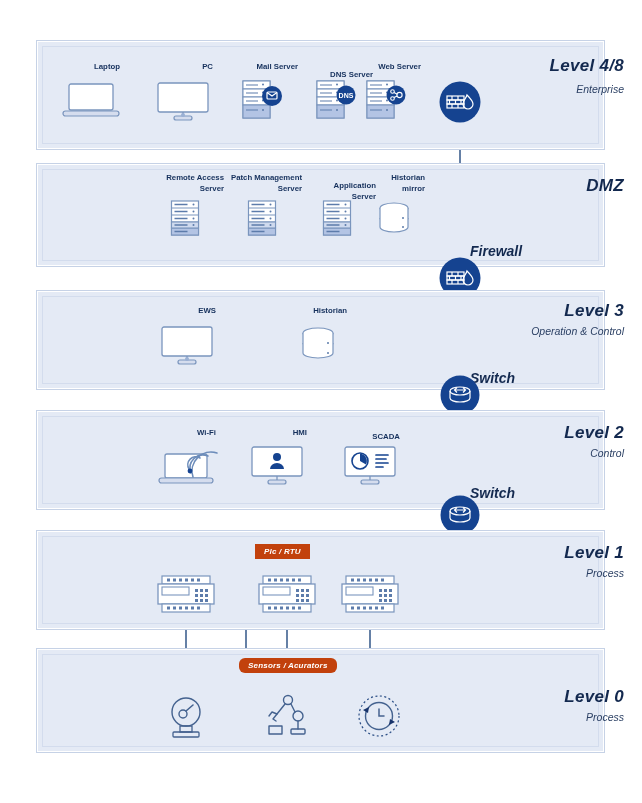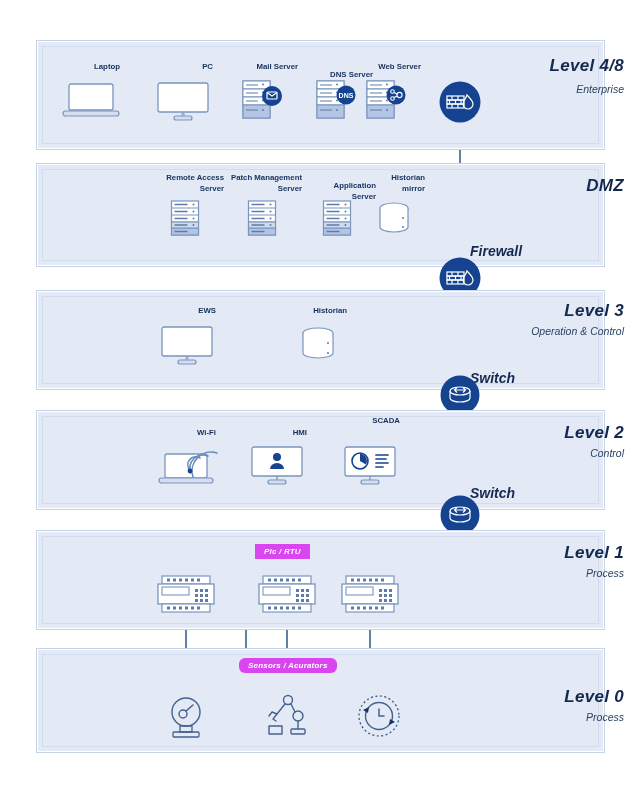--- a/index.html
+++ b/index.html
@@ -42,21 +42,21 @@
   }
 
   
   #wires{position:absolute;left:0;top:0;width:642px;height:803px;pointer-events:none;}
 
   
   .dev{position:absolute;}
   .node-badge{position:absolute;}
 
   .bus-tag{
-    position:absolute;background:#d946ef;color:#ffffff;
+    position:absolute;background:#c2410c;color:#ffffff;
     font-size:8px;font-weight:bold;font-style:italic;
     padding:3px 9px 3px 9px;text-align:center;white-space:nowrap;
     letter-spacing:.2px;
   }
 </style>
 </head>
 <body>
 
 <div id="stage">
 
@@ -327,21 +327,21 @@
 
   <div class="zone" style="top:410px;height:100px;">
     <div class="zone-inner"></div>
   </div>
   <div class="zone-title" style="top:423px;">Level 2</div>
   <div class="zone-sub" style="top:447px;">Control</div>
   <div class="link-label" style="left:470px;top:485px;">Switch</div>
 
   <div class="dev-label" style="left:156px;top:428px;width:60px;">Wi-Fi</div>
   <div class="dev-label" style="left:247px;top:428px;width:60px;">HMI</div>
-  <div class="dev-label" style="left:340px;top:416px;width:60px;">SCADA</div>
+  <div class="dev-label" style="left:340px;top:432px;width:60px;">SCADA</div>
 
   <div class="dev" style="left:158px;top:444px;">
     <svg width="66" height="42" viewBox="0 0 66 42" xmlns="http://www.w3.org/2000/svg">
       <rect x="7" y="10" width="42" height="24" rx="2" fill="#ffffff" stroke="#7a95bd" stroke-width="1.3"></rect>
       <rect x="1" y="34" width="54" height="5" rx="2.5" fill="#d5ddee" stroke="#7a95bd" stroke-width="1.2"></rect>
       <g fill="none" stroke="#6c8cba" stroke-width="1.6" stroke-linecap="round">
         <path d="M31 25 a8 8 0 0 1 11 -11"></path>
         <path d="M33 29 a13 13 0 0 1 17 -17"></path>
         <path d="M35 33 a19 19 0 0 1 24 -24"></path>
       </g>

